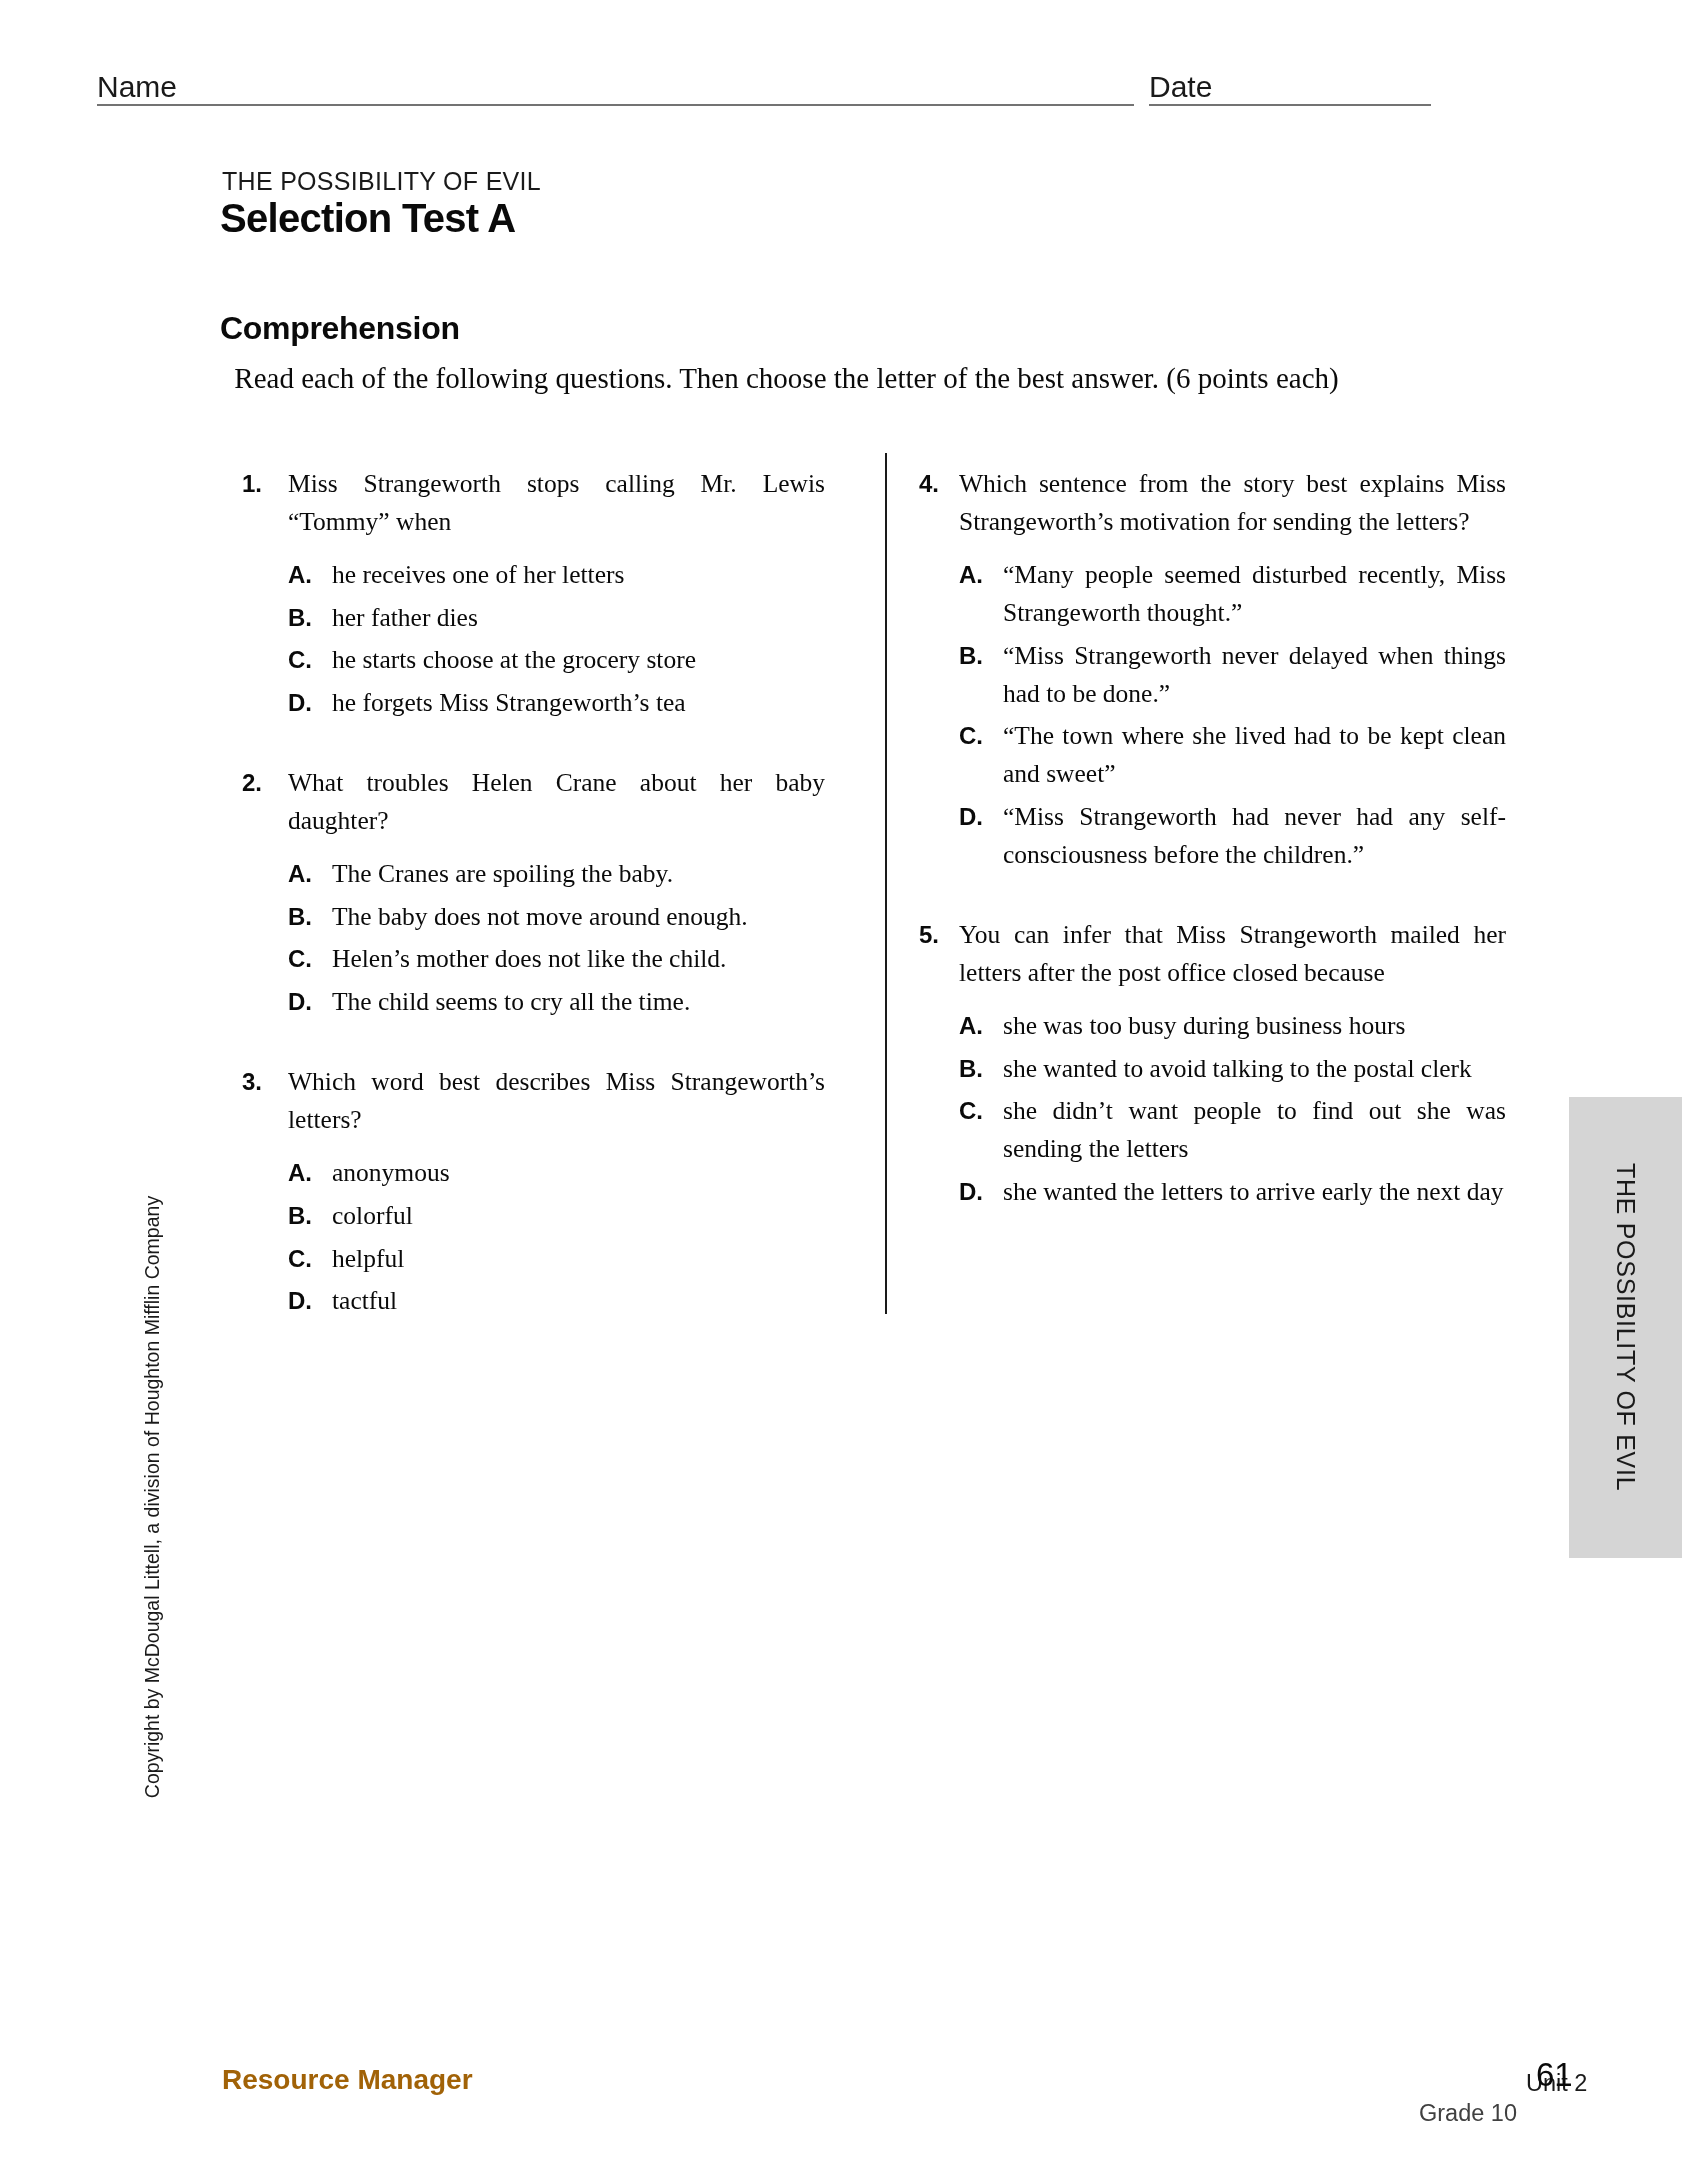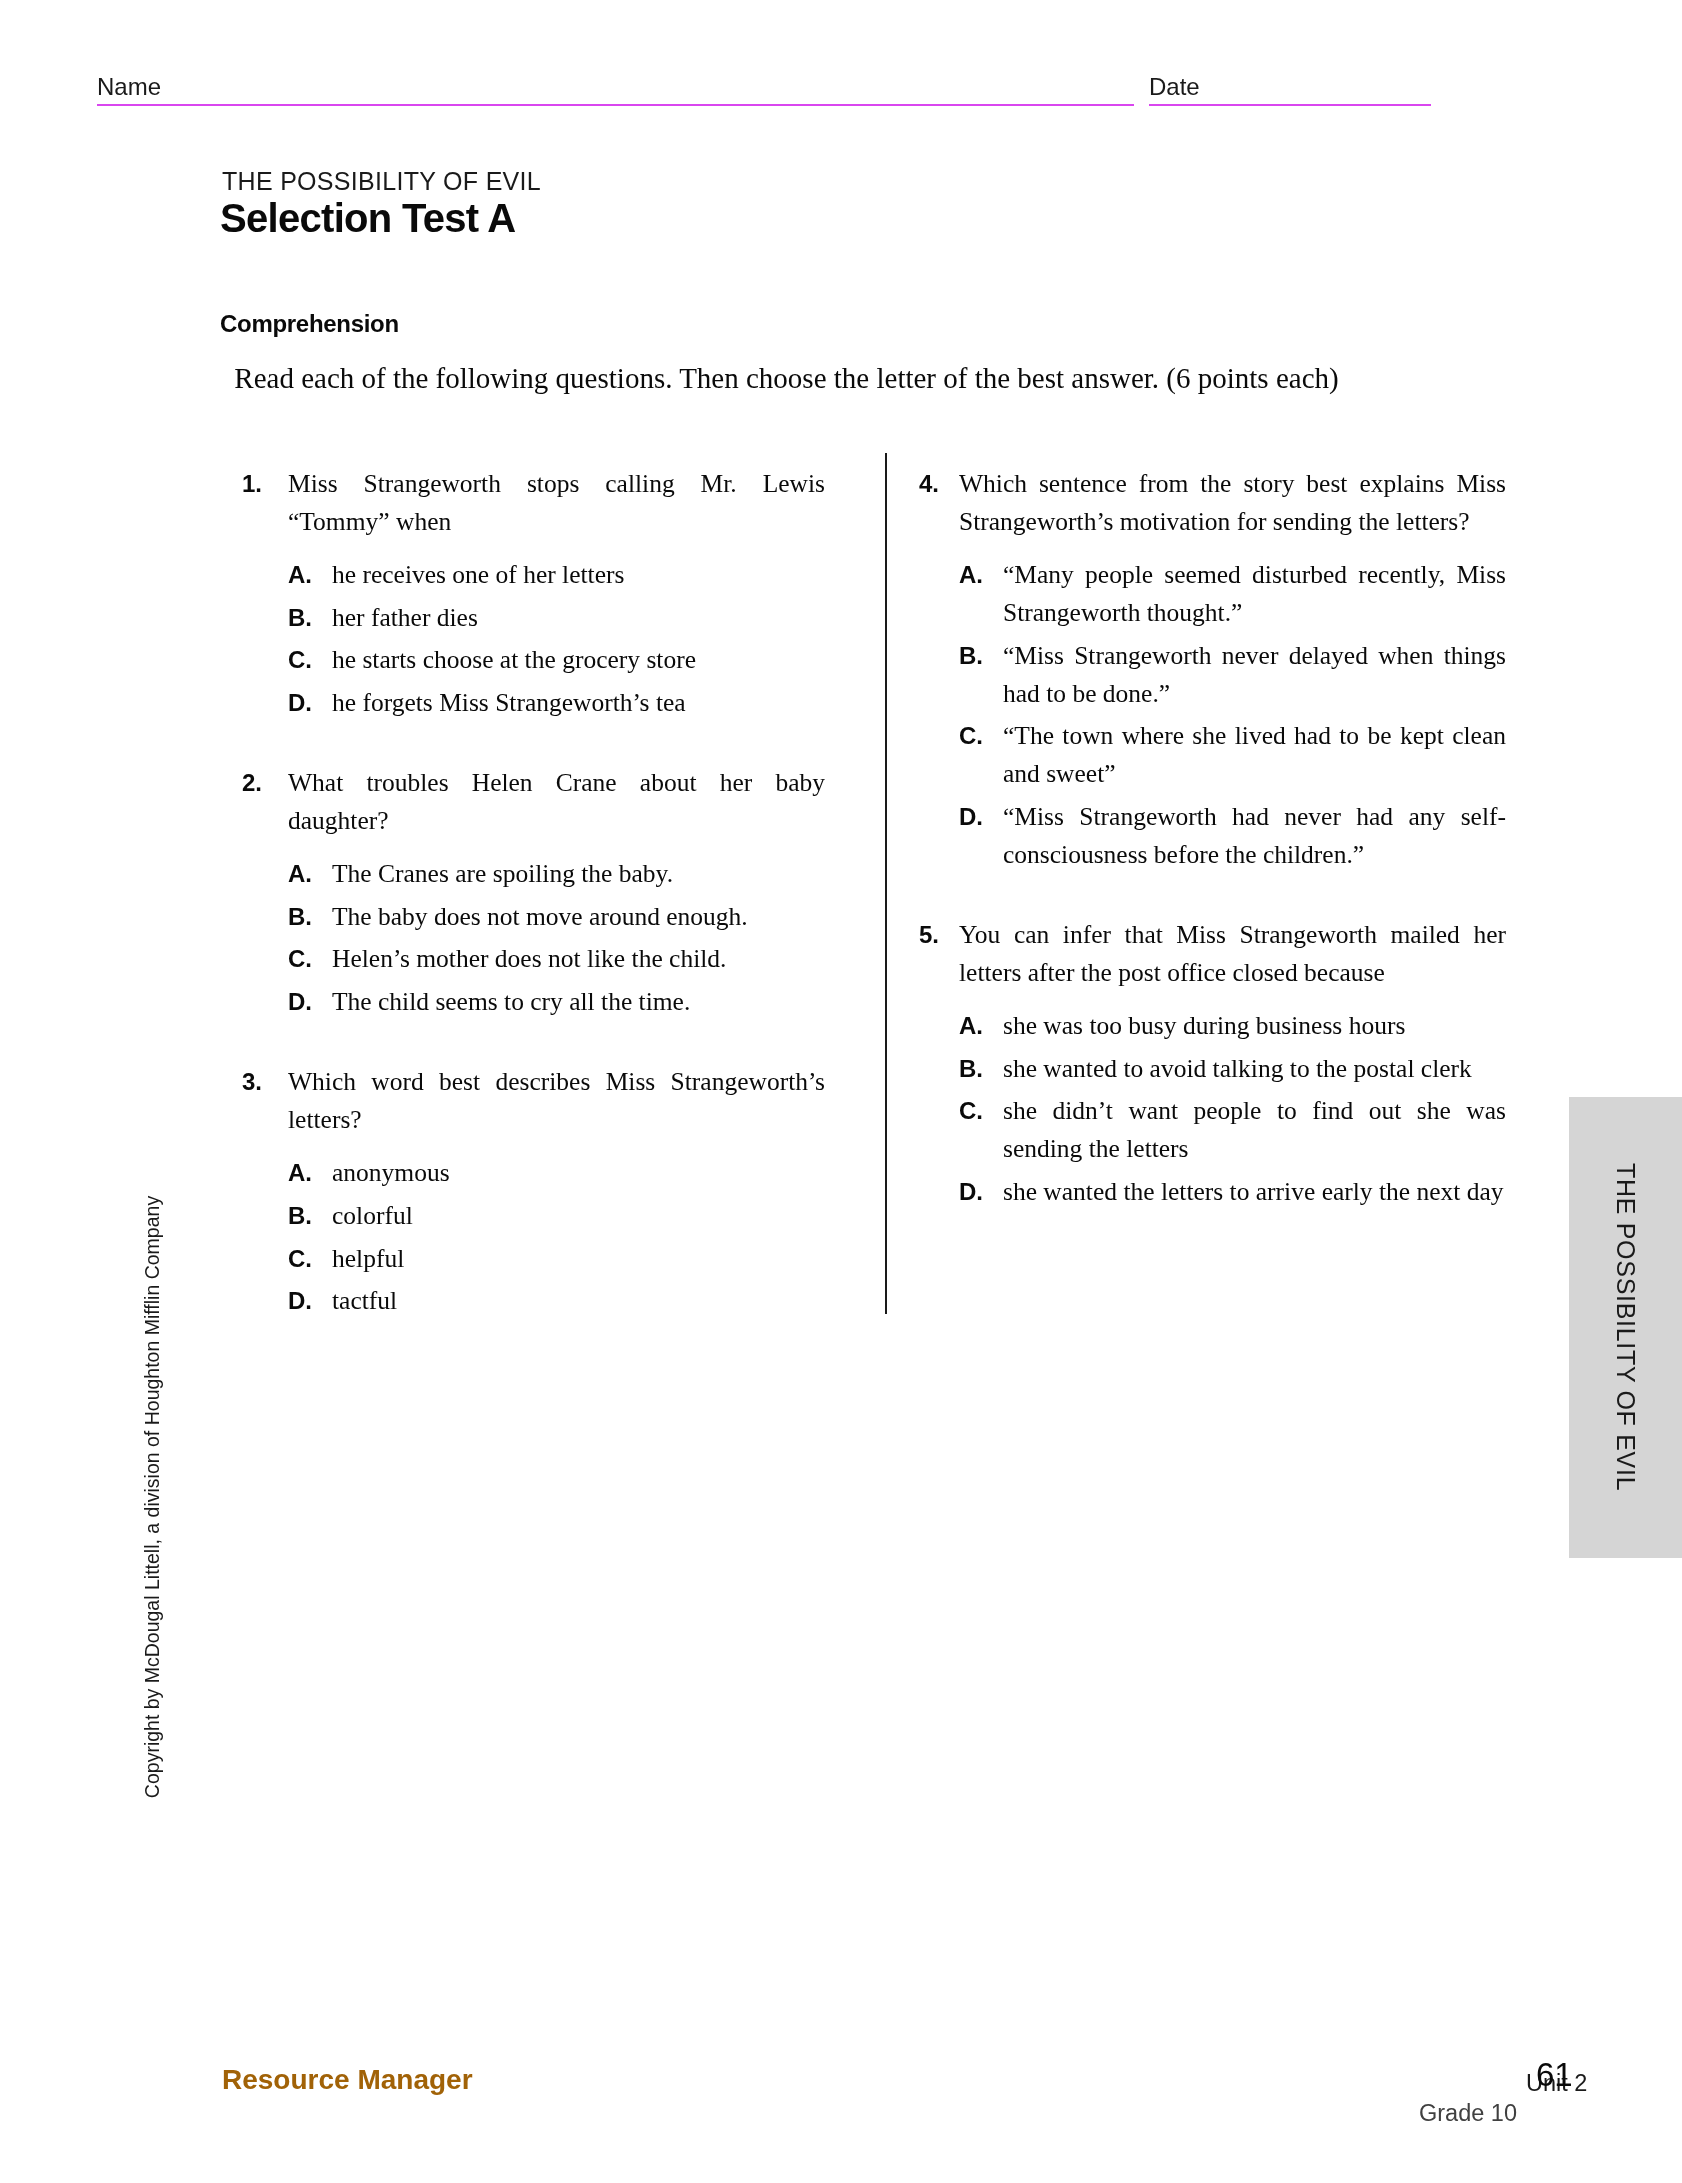--- a/index.html
+++ b/index.html
@@ -14,24 +14,24 @@
   }
 
   
   #name-date-row {
     position: absolute;
     left: 97px; top: 73px;
     display: flex;
     gap: 15px;
   }
   .blank-seg {
-    border-bottom: 2px solid #d946ef;
+    border-bottom: 2px solid #737373;
     padding-bottom: 3.4px;
     font-family: "Liberation Sans", sans-serif;
-    font-size: 24px;
+    font-size: 30px;
     line-height: 28px;
     color: #1a1a1a;
   }
   #name-seg { width: 1037px; }
   #date-seg { width: 282px; }
 
   
   #eyebrow {
     position: absolute;
     left: 222px; top: 167px;
@@ -46,21 +46,21 @@
     font-family: "Liberation Sans", sans-serif;
     font-size: 40px;
     font-weight: bold;
     letter-spacing: -0.7px;
     color: #0a0a0a;
   }
   #section-heading {
     position: absolute;
     left: 220px; top: 310px;
     font-family: "Liberation Sans", sans-serif;
-    font-size: 24px;
+    font-size: 32px;
     font-weight: bold;
     letter-spacing: -0.3px;
     color: #0a0a0a;
   }
   #instructions {
     position: absolute;
     left: 222px; top: 359px;
     width: 1129px;
     font-size: 29px;
     line-height: 38px;

